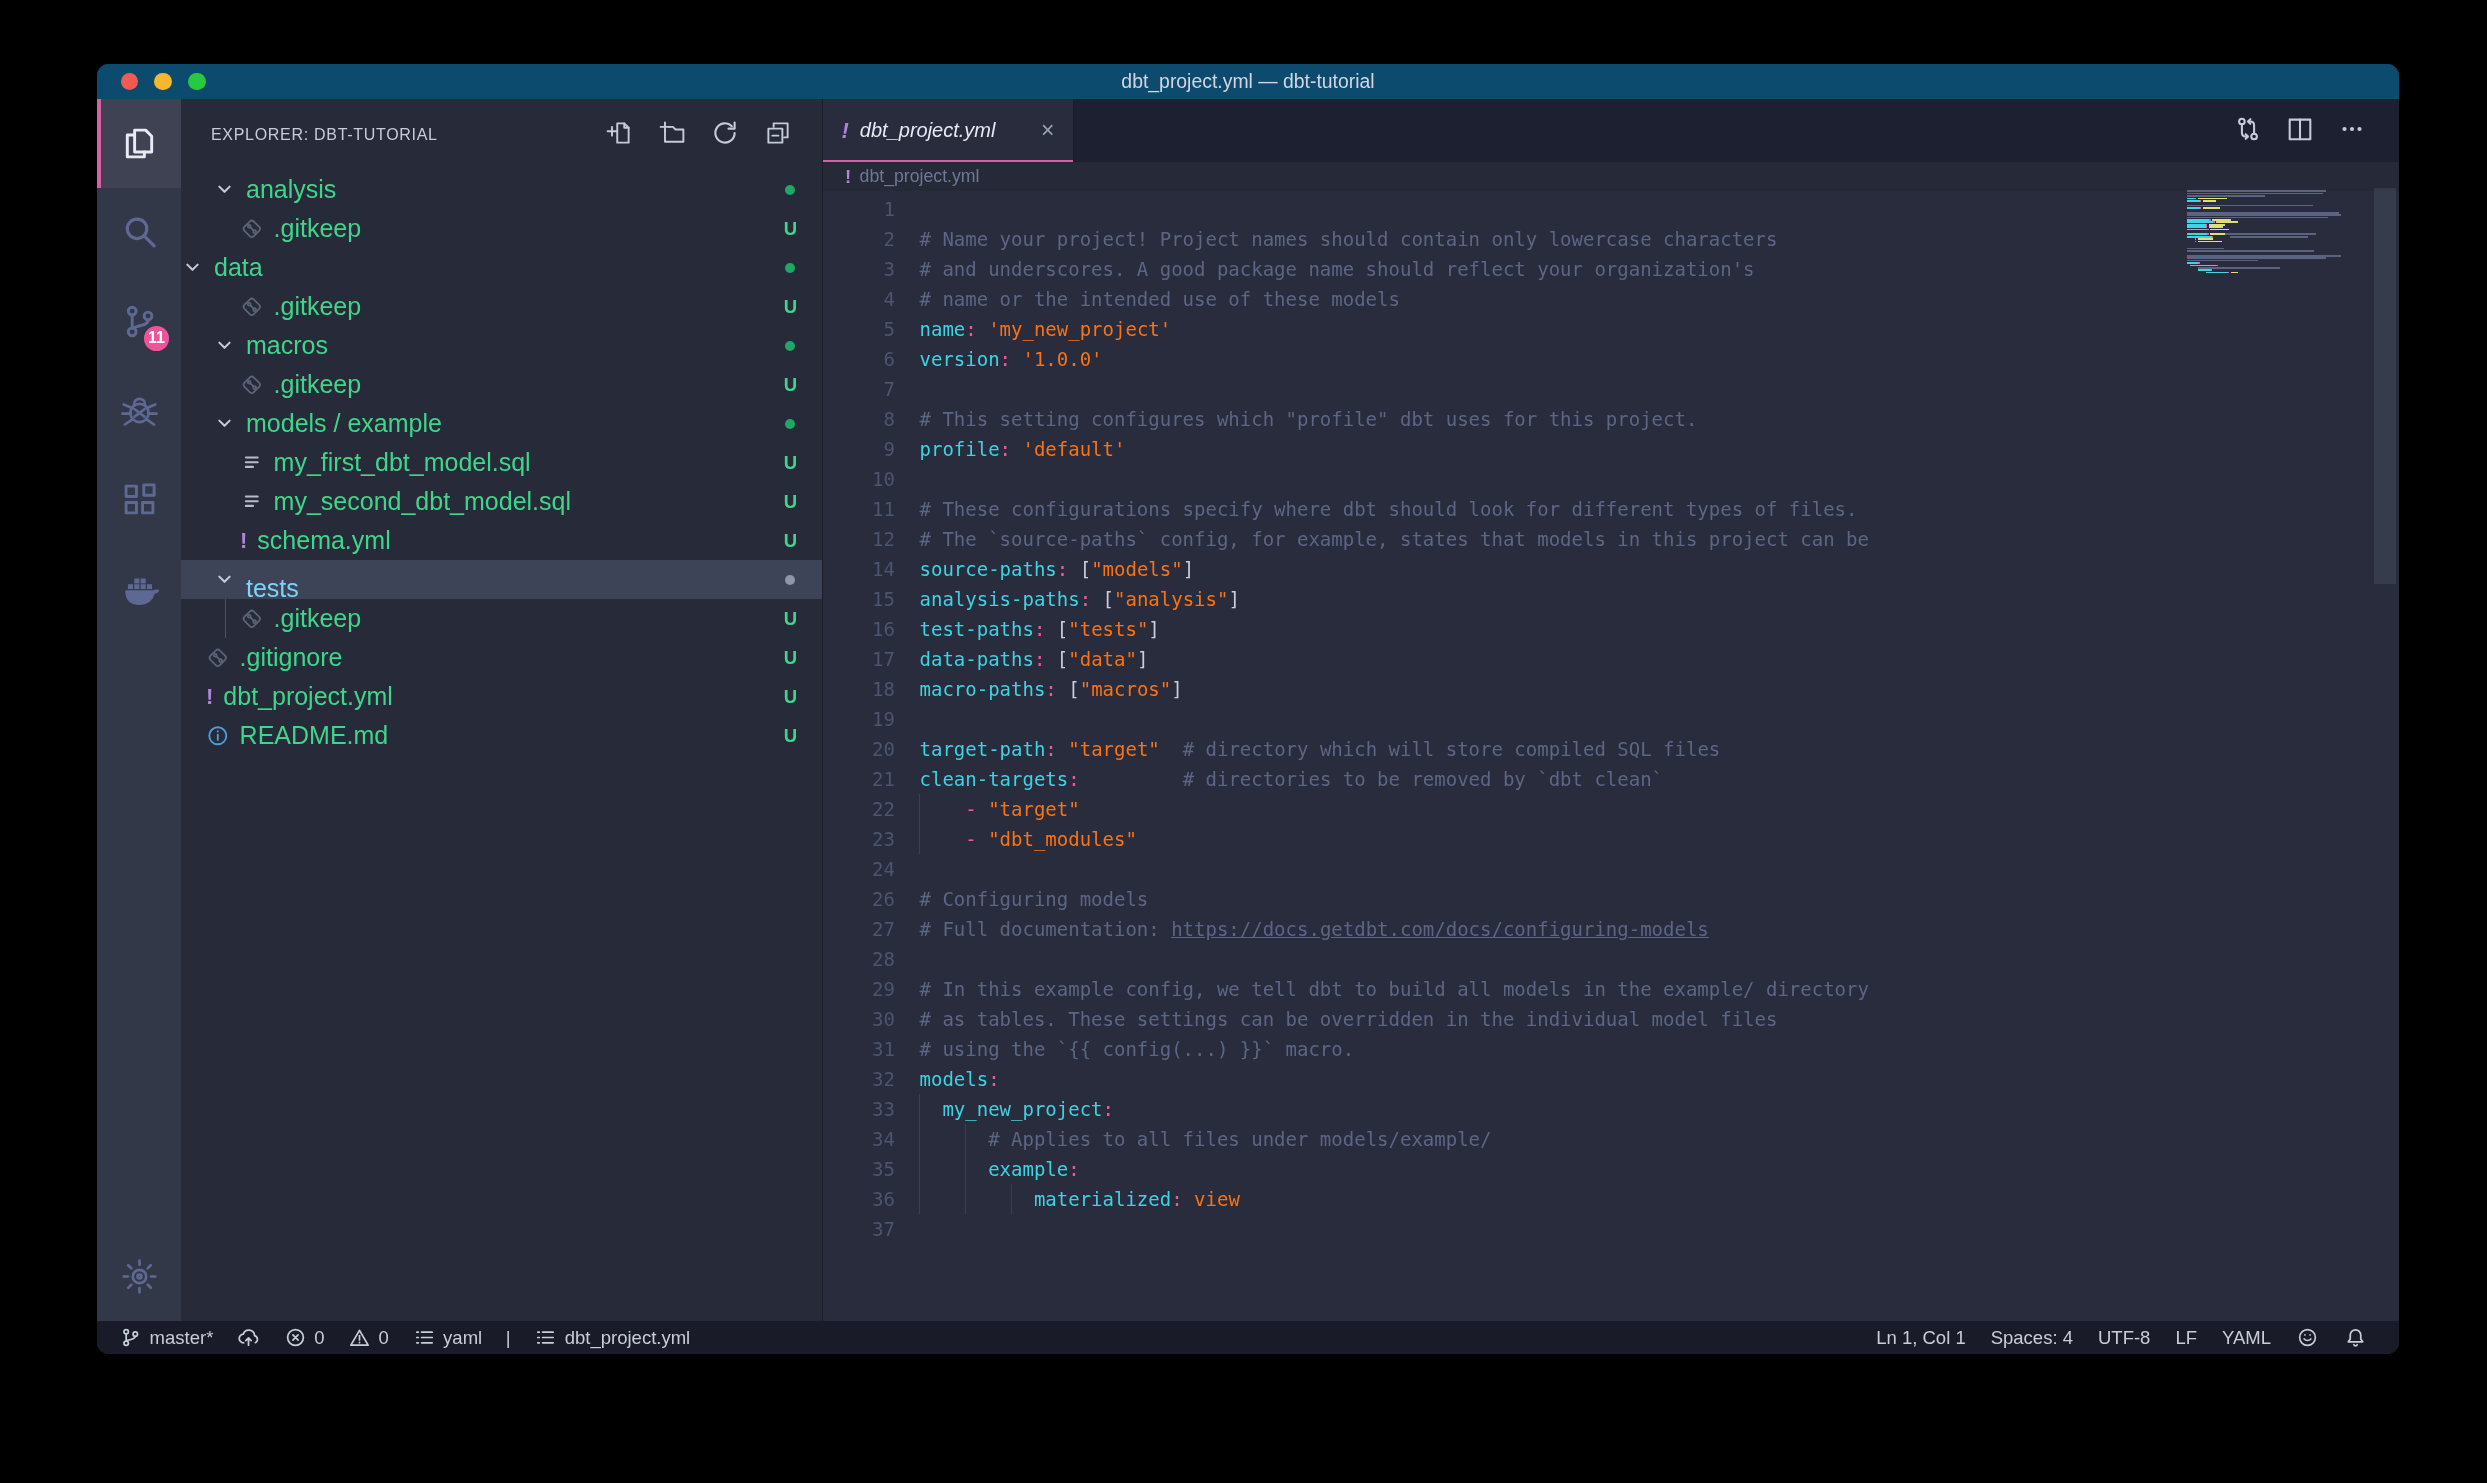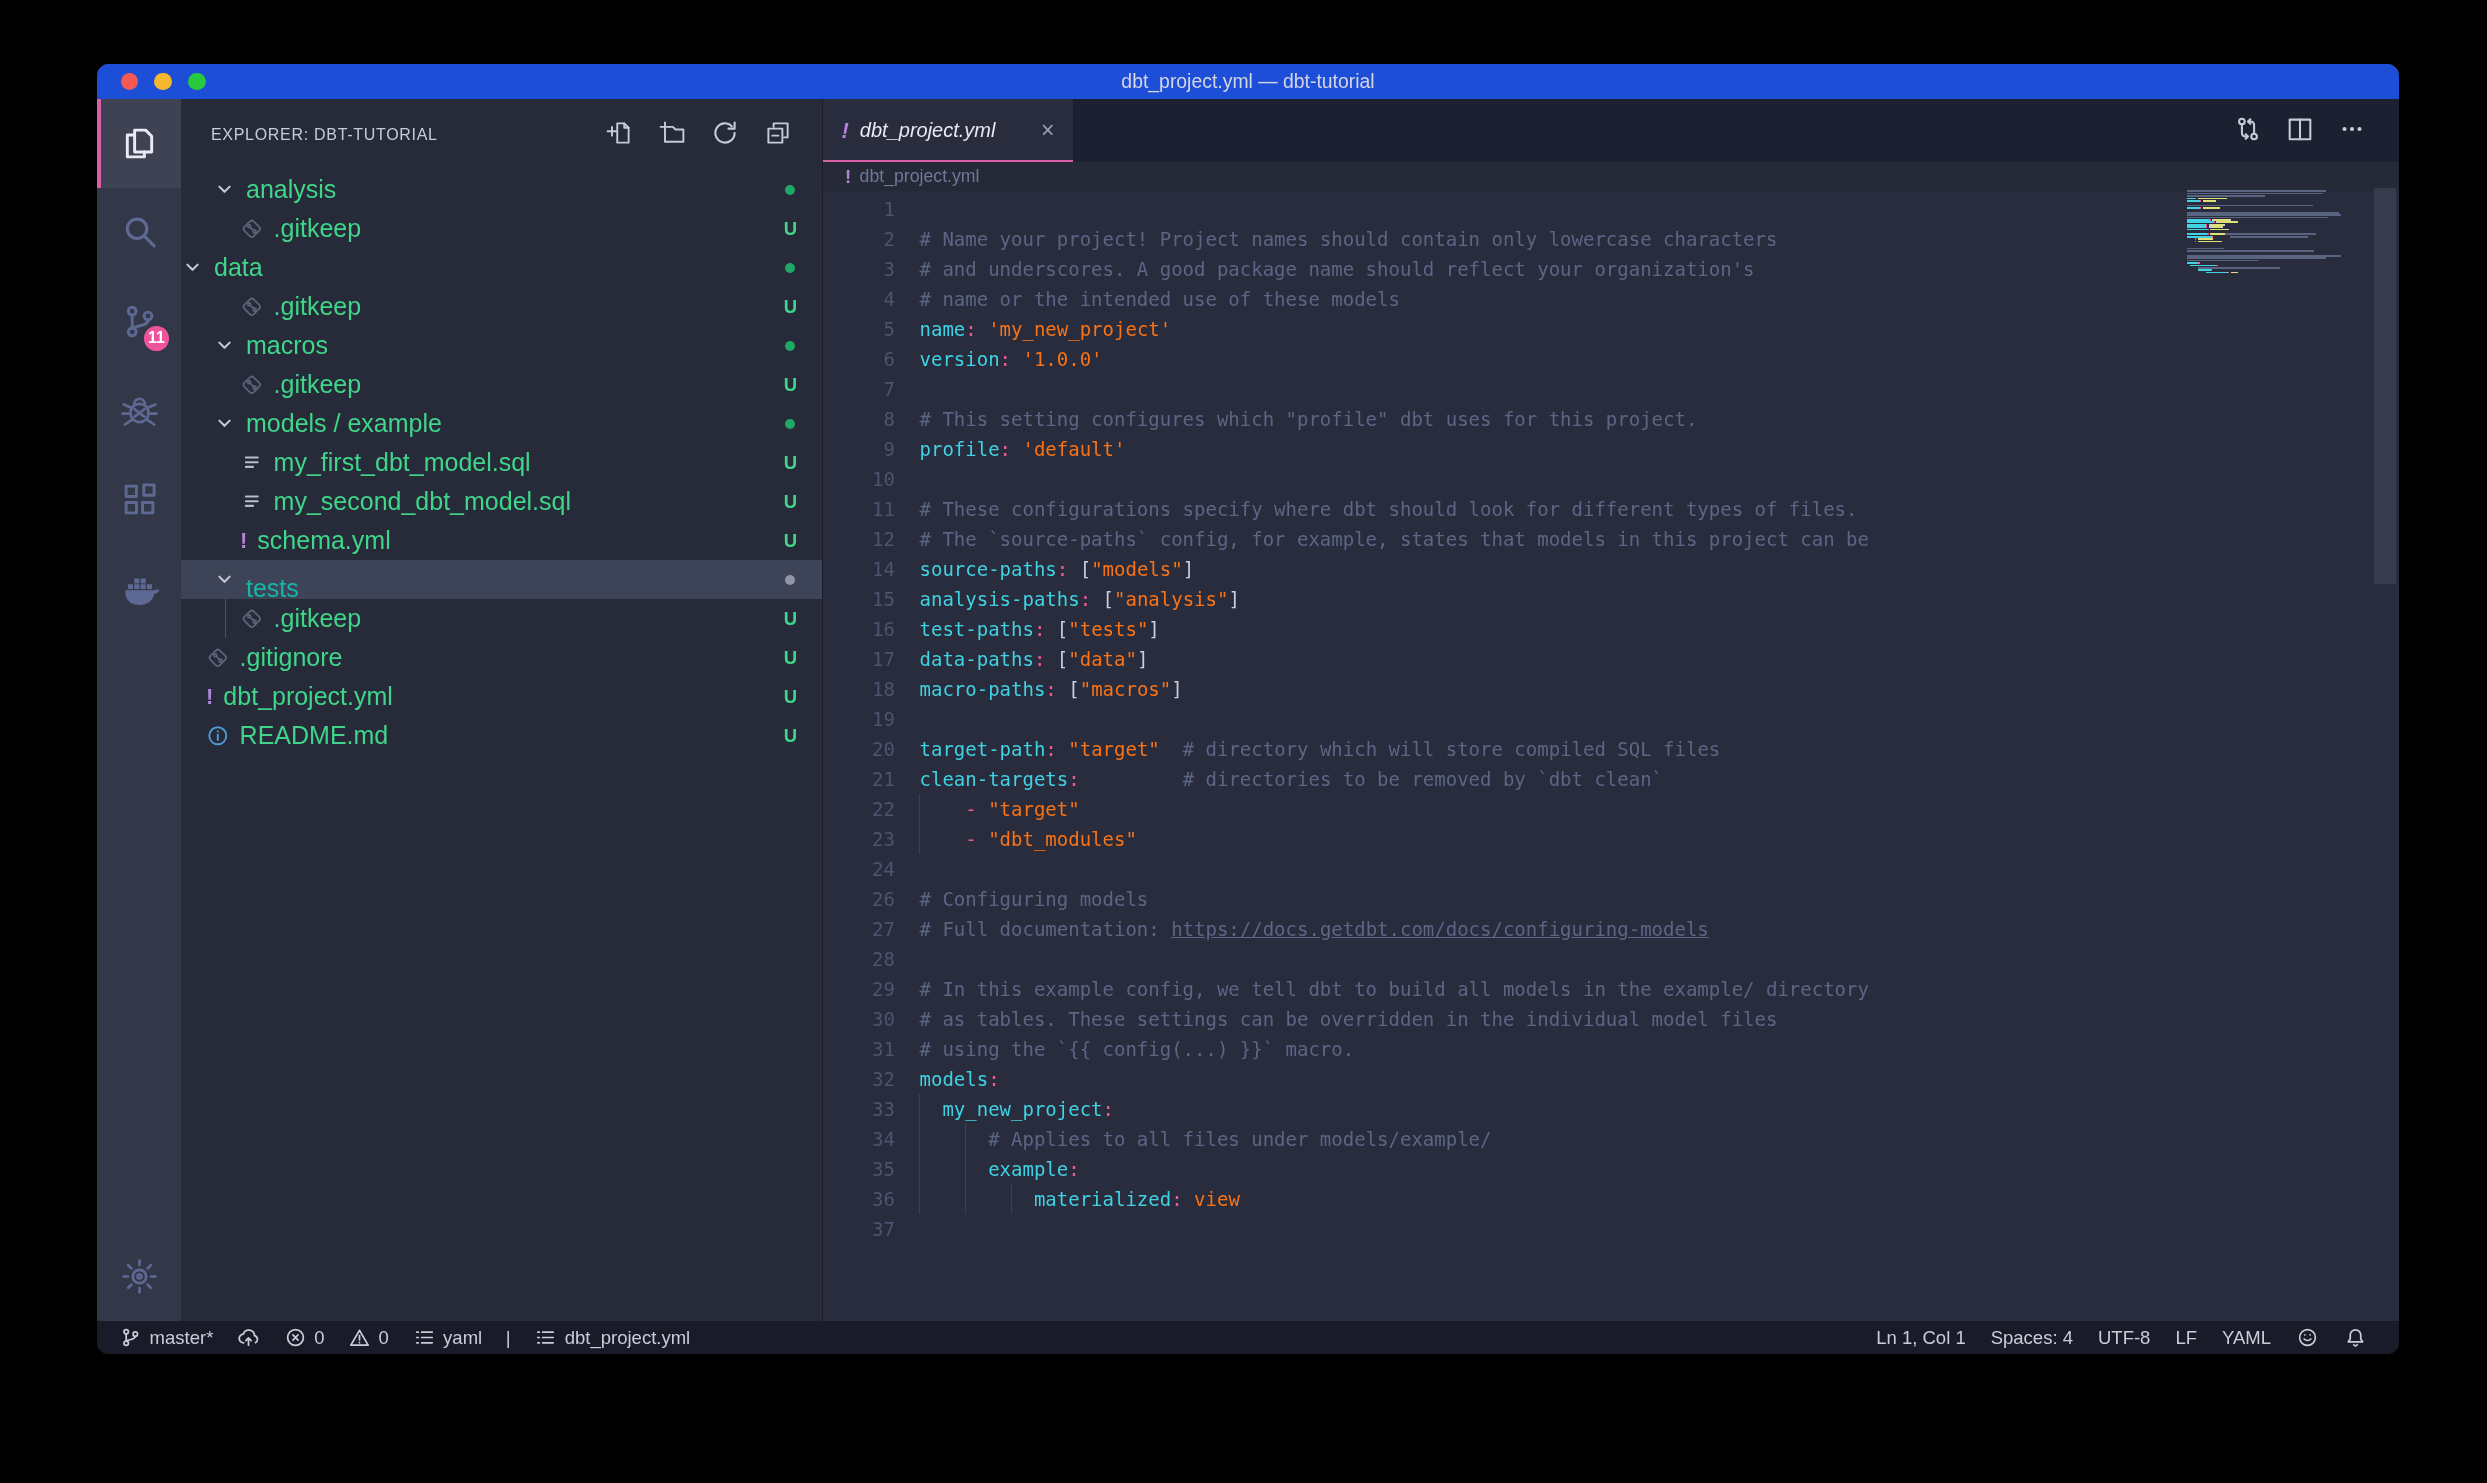--- a/index.html
+++ b/index.html
@@ -1,21 +1,21 @@
 <!DOCTYPE html>
 <html style="font-size:13.5px"><head>
 <meta charset="utf-8">
 <style>
   html,body{margin:0;padding:0;background:#000;}
   .stage{position:relative;width:2487px;height:1484px;background:#000;overflow:hidden;
          font-family:"Liberation Sans","DejaVu Sans",sans-serif;}
   .window{position:absolute;left:97px;top:64px;width:2302px;height:1290px;border-radius:11.8px;
           overflow:hidden;background:#282c3d;box-shadow:0 25px 76px rgba(0,0,0,.85);display:flex;flex-direction:column;}
   
-  .titlebar{height:35px;background:#1d4ed8;display:flex;align-items:center;position:relative;flex:0 0 auto;}
+  .titlebar{height:35px;background:#0c4a6e;display:flex;align-items:center;position:relative;flex:0 0 auto;}
   .traffic{position:absolute;left:23.6px;top:0;height:100%;display:flex;align-items:center;gap:16px;}
   .tl{width:17.7px;height:17.7px;border-radius:50%;display:inline-block;}
   .tl.red{background:#f45952;}.tl.yellow{background:#f5b72e;}.tl.green{background:#27c93f;}
   .title{flex:1;text-align:center;color:#d3d6e2;font-size:19.4px;}
   
   .main{flex:1;display:flex;min-height:0;}
   
   .activitybar{width:84px;background:#333848;display:flex;flex-direction:column;flex:0 0 auto;}
   .ab-top{flex:1;}
   .ab-cell{height:89px;display:flex;align-items:center;justify-content:center;position:relative;color:#5d6992;cursor:pointer;}
@@ -35,21 +35,21 @@
   .tree-row{height:39px;display:flex;align-items:center;position:relative;cursor:pointer;padding-right:25px;}
   .tree-row.selected{background:#3e4457;}
   .tree-row .icon{flex:0 0 auto;display:flex;}
   .chev{color:#c6cad6;}.chev svg{width:23px;height:23px;}
   .fi svg{width:23.6px;height:23.6px;}
   .fi-git{color:#5b6478;}
   .fi-sql{color:#b7bdcc;}
   .fi-info{color:#4f9cd6;}
   .fi-warn{color:#b283d8;font-size:22px;font-weight:bold;width:23.6px;text-align:center;line-height:23.6px;font-style:normal;}
   .tree-label{margin-left:10px;font-size:25px;color:#3fd68a;white-space:nowrap;flex:1;overflow:hidden;}
-  .tree-row.selected .tree-label{color:#14b8a6;margin-top:17px;}
+  .tree-row.selected .tree-label{color:#7dd3fc;margin-top:17px;}
   .badge-u{color:#3fd68a;font-size:18.5px;font-weight:bold;}
   .dot{width:10px;height:10px;border-radius:50%;background:#1fa766;margin-right:2.5px;}
   .dot.gray{background:#9096a6;}
   .tree-guide{position:absolute;left:44px;top:0;bottom:0;width:0.8px;background:#4b5169;}
   
   .editor{flex:1;display:flex;flex-direction:column;min-width:0;position:relative;border-left:1.7px solid #1b1e29;background:#282c3d;}
   .tabbar{height:63px;background:#1d2030;display:flex;flex:0 0 auto;align-items:stretch;}
   .tab{width:251px;background:#282c3d;display:flex;align-items:center;padding:0 18.5px;gap:11px;position:relative;
        border-right:0.8px solid #1b1e29;cursor:pointer;box-sizing:border-box;}
   .tab.active::after{content:"";position:absolute;left:0;right:0;bottom:0;height:2.5px;background:#d75fa4;}

